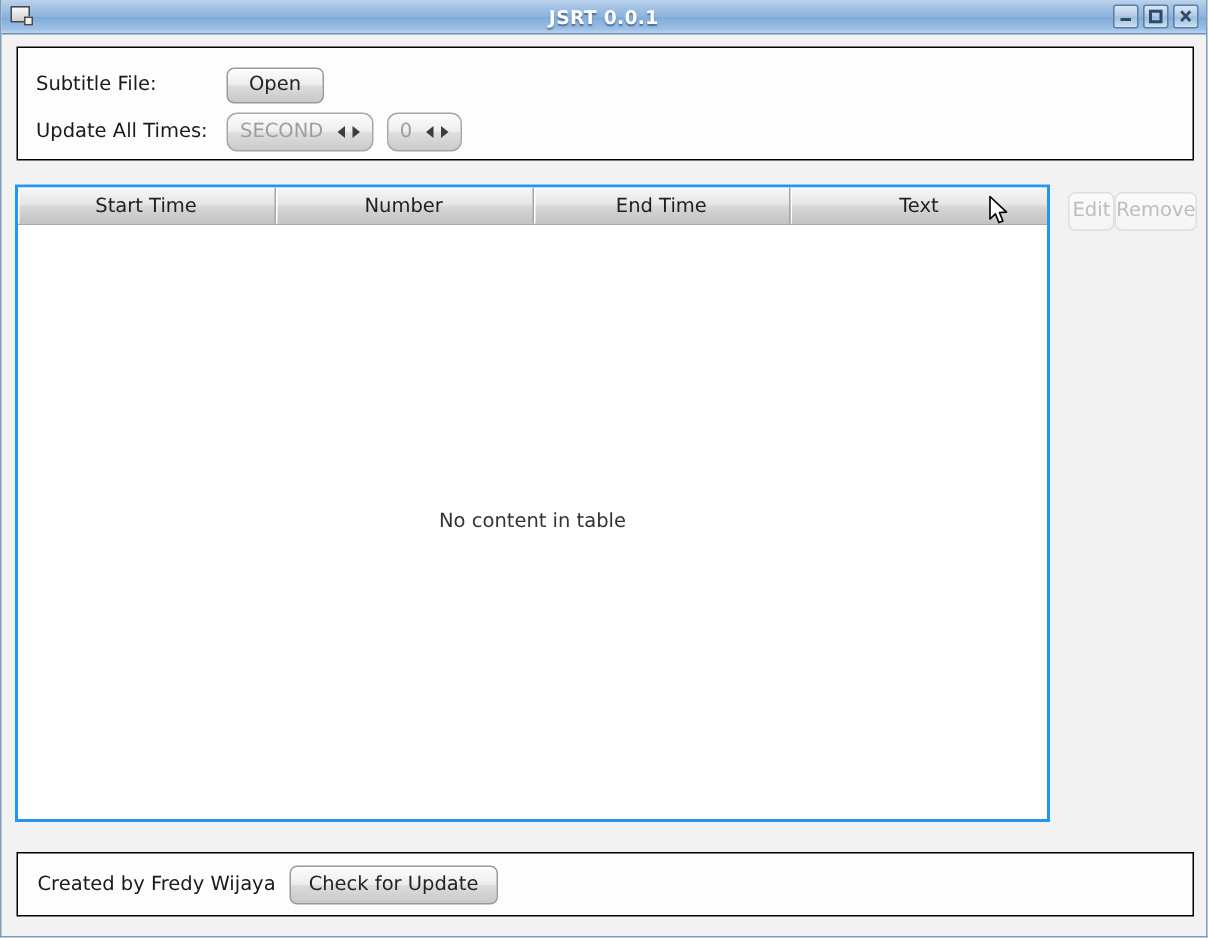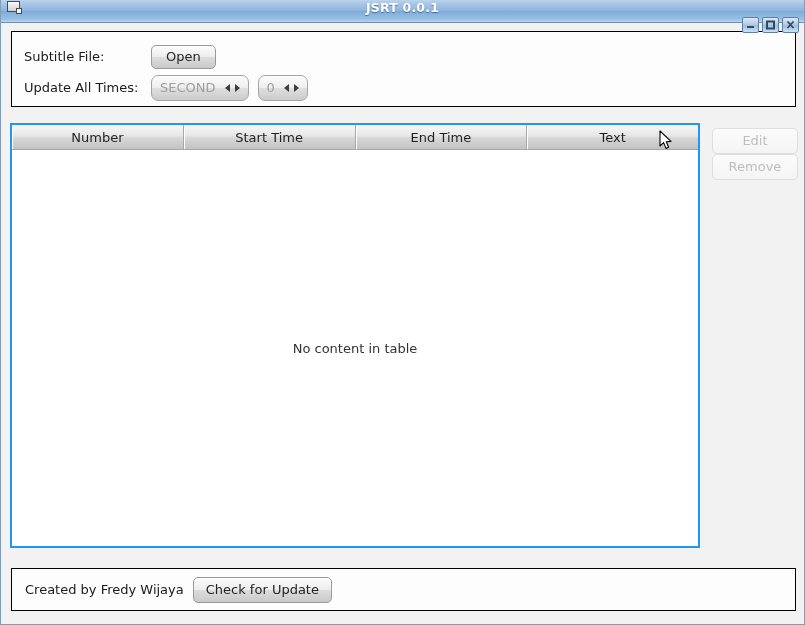--- a/index.html
+++ b/index.html
@@ -27,23 +27,22 @@
 
   
   .titlebar {
     position: relative;
     height: 23px;
     box-sizing: border-box;
     background: linear-gradient(to bottom,
         #bcd3ec 0%, #a8c6e6 18%, #8cb4de 50%, #7fabd8 52%, #9cc0e6 88%, #bcd5ef 100%);
     border-bottom: 1px solid #6d8fb4;
     display: flex;
-    align-items: flex-start;
+    align-items: center;
     user-select: none;
-    flex-direction: column;
   }
   .titlebar-icon {
     width: 18px;
     height: 17px;
     margin-left: 5px;
     position: relative;
     flex: 0 0 auto;
   }
   .titlebar-icon .mon {
     position: absolute;
@@ -227,21 +226,21 @@
     color: #333333;
   }
 
   
   .side-actions {
     position: absolute;
     left: 711px;
     top: 128px;
     width: 86px;
     display: flex;
-    flex-direction: column;
+    flex-direction: row;
   }
   .side-actions .btn {
     width: 86px;
     text-align: center;
     padding: 4px 0;
   }
 
   
   .footer-panel {
     position: absolute;
@@ -326,22 +325,22 @@
           <span class="arrow-left"></span>
           <span class="arrow-right"></span>
         </span>
       </div>
 
     </div>
   </div>
 
   <div class="table-wrap">
     <div class="table-header">
+      <div class="th">Start Time</div>
       <div class="th">Number</div>
-      <div class="th">Start Time</div>
       <div class="th">End Time</div>
       <div class="th">Text</div>
     </div>
     <div class="table-body">
       <div class="table-empty">No content in table</div>
     </div>
   </div>
 
   <div class="side-actions">
     <button class="btn disabled">Edit</button>

